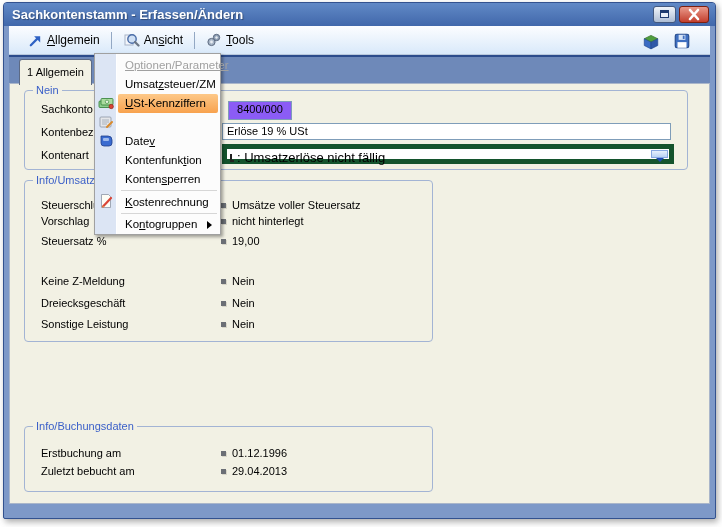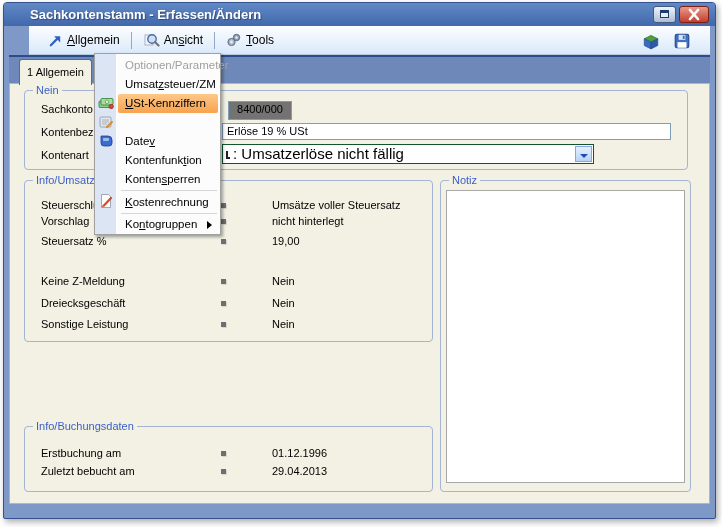--- a/index.html
+++ b/index.html
@@ -6,33 +6,33 @@
   html,body { background:#ffffff; }
   body { width:722px; height:527px; position:relative; overflow:hidden; }
 
   .window { position:absolute; left:3px; top:2px; width:713px; height:517px;
     background:#7e99c8; border:1px solid #33528f; border-radius:4px 4px 2px 2px;
     box-shadow:2px 3px 6px rgba(70,70,70,.45); }
 
   
   .titlebar { position:absolute; left:0; top:0; right:0; height:23px;
     background:linear-gradient(#6189c6,#4168ab); border-radius:3px 3px 0 0;
-    color:#fff; font-size:13px; font-weight:bold; line-height:23px; padding-left:26px;
+    color:#fff; font-size:13px; font-weight:bold; line-height:23px; padding-left:8px;
     text-shadow:1px 1px 1px rgba(0,0,0,.35); }
   .tb-btn { position:absolute; top:3px; height:17px; border-radius:3px; cursor:default; }
   .btn-restore { right:39px; width:23px; border:1px solid #44597f;
     background:linear-gradient(#f0f4fa,#aebdd4); }
   .btn-restore .glyph { width:9px; height:8px; margin:3px auto 0; border:1px solid #1e3a6e; border-top:3px solid #1e3a6e; background:#e9eef6; }
   .btn-close { right:6px; width:30px; border:1px solid #7e1f10;
     background:linear-gradient(#ea9a8b,#c23e2d); text-align:center; }
 
   
   .toolbar { position:absolute; left:5px; right:5px; top:23px; height:29px;
     background:linear-gradient(#fcfdff,#d9e9fa); border-bottom:1px solid #b9c9dd;
-    display:flex; align-items:center; padding-left:12px;margin-left:20px; }
+    display:flex; align-items:center; padding-left:12px; }
   .mb-item { display:flex; align-items:center; gap:4px; font-size:12px; color:#000; padding:0 7px; height:22px; }
   .mb-sep { width:1px; height:17px; background:#93a8c4; margin:0 4px; }
   .u { text-decoration:underline; }
   .tool-right { position:absolute; top:6px; width:18px; height:18px; }
   .tr-book { right:50px; } .tr-save { right:19px; }
 
   
   .navline { position:absolute; left:5px; right:5px; top:52px; height:2px; background:#2c4c8c; }
   .band { position:absolute; left:5px; right:5px; top:54px; height:27px; background:#6e89b9; }
   .tab { position:absolute; left:15px; top:56px; width:73px; height:26px; z-index:5;
@@ -50,44 +50,44 @@
   .g-daten   { left:14px; top:6px;   width:664px; height:80px; }
   .g-ust     { left:14px; top:96px;  width:409px; height:162px; }
   .g-sperren { left:14px; top:266px; width:409px; height:68px; }
   .g-buchung { left:14px; top:342px; width:409px; height:66px; }
   .g-notiz   { left:430px; top:96px; width:251px; height:312px; }
 
   .flabel { position:absolute; left:16px; font-size:11px; color:#000; }
   .row-label { position:absolute; left:16px; font-size:11px; color:#000; }
   .bullet { position:absolute; left:196px; width:5px; height:5px; background:#6b6f75;
     box-shadow:1px 1px 0 #d8d6c8; }
-  .row-value { position:absolute; left:207px; font-size:11px; color:#000; white-space:nowrap;margin-left:40px; }
+  .row-value { position:absolute; left:207px; font-size:11px; color:#000; white-space:nowrap; }
 
   .field-box { position:absolute; border:1px solid #7f9db9; font-size:11px; color:#000; }
-  .fb-sachkonto { left:203px; top:10px; width:64px; height:19px; background:#737373; text-align:center; line-height:15px; }
+  .fb-sachkonto { left:203px; top:10px; width:64px; height:19px; background:#8b5cf6; text-align:center; line-height:15px; }
   .fb-kontenbez { left:197px; top:32px; width:449px; height:17px; background:#fff; line-height:15px; padding-left:4px; }
-  .combo { position:absolute; left:197px; top:53px; width:372px; height:20px;
-    border:1px solid #14532d; background:#fff; font-size:15px; line-height:18px; padding-left:3px; }
+  .combo { position:absolute; left:197px; top:53px; width:452px; height:20px;
+    border:5px solid #14532d; background:#fff; font-size:13px; line-height:18px; padding-left:3px; }
   .combo-frag { display:inline-block; width:4px; height:8px; border-left:2px solid #222;
     border-bottom:2px solid #222; margin-right:3px; }
   .combo-btn { position:absolute; right:1px; top:1px; bottom:1px; width:17px;
     background:linear-gradient(#e6f0fe,#b9d2f5); border:1px solid #86a7e2; }
   .combo-btn .tri { position:absolute; left:4px; top:7px; width:0; height:0;
     border-left:4px solid transparent; border-right:4px solid transparent; border-top:4px solid #1f4bb0; }
 
   .notiz-area { position:absolute; left:5px; right:5px; top:9px; bottom:8px;
     background:#fff; border:1px solid #a8a8a8; font-size:11px; padding:2px; color:#000; }
 
   
   .menu { position:absolute; left:90px; top:50px; width:127px; height:182px; z-index:50;
     background:#fcfcfc; border:1px solid #a0a0a0; box-shadow:2px 2px 3px rgba(0,0,0,.35); }
   .menu-strip { position:absolute; left:0; top:0; bottom:0; width:22px; background:#dce5f4; border-right:1px solid #fff; }
   .mi { position:absolute; left:23px; right:2px; height:19px; line-height:19px;
     font-size:11.5px; color:#000; padding-left:7px; white-space:nowrap; }
-  .mi.disabled { color:#a0a0a0; }
+  .mi.disabled { color:#a0a0a0;text-decoration:underline; }
   .mi.hl { background:linear-gradient(#fdc888,#f8a24e); border-radius:2px; }
   .menu-sep { position:absolute; left:26px; right:3px; height:1px; background:#d6d6d6; }
   .mi-icon { position:absolute; left:3px; width:16px; height:16px; }
   .sub-arrow { position:absolute; right:6px; top:6px; width:0; height:0;
     border-top:4px solid transparent; border-bottom:4px solid transparent; border-left:5px solid #000; }
 
   svg { display:block; }
 </style>
 </head>
 <body>
@@ -208,24 +208,20 @@
       <div class="group-title">Info/Buchungsdaten</div>
       <div class="row-label" style="top:20px">Erstbuchung am</div>
       <div class="bullet" style="top:24px"></div>
       <div class="row-value" style="top:20px">01.12.1996</div>
 
       <div class="row-label" style="top:38px">Zuletzt bebucht am</div>
       <div class="bullet" style="top:42px"></div>
       <div class="row-value" style="top:38px">29.04.2013</div>
     </div>
 
-    <div class="group g-notiz">
-      <div class="group-title">Notiz</div>
-      <div class="notiz-area"></div>
-    </div>
   </div>
 
   <div class="menu">
     <div class="menu-strip"></div>
 
     <div class="mi disabled" style="top:2px">
       <span>Optionen/Parameter</span><span class="u"></span><span></span>
     </div>
 
     <div class="mi" style="top:21px">

